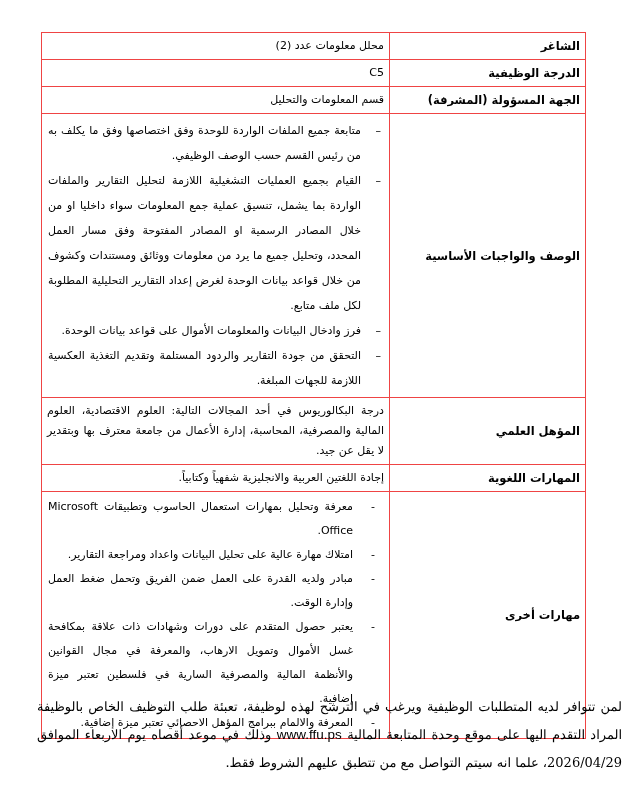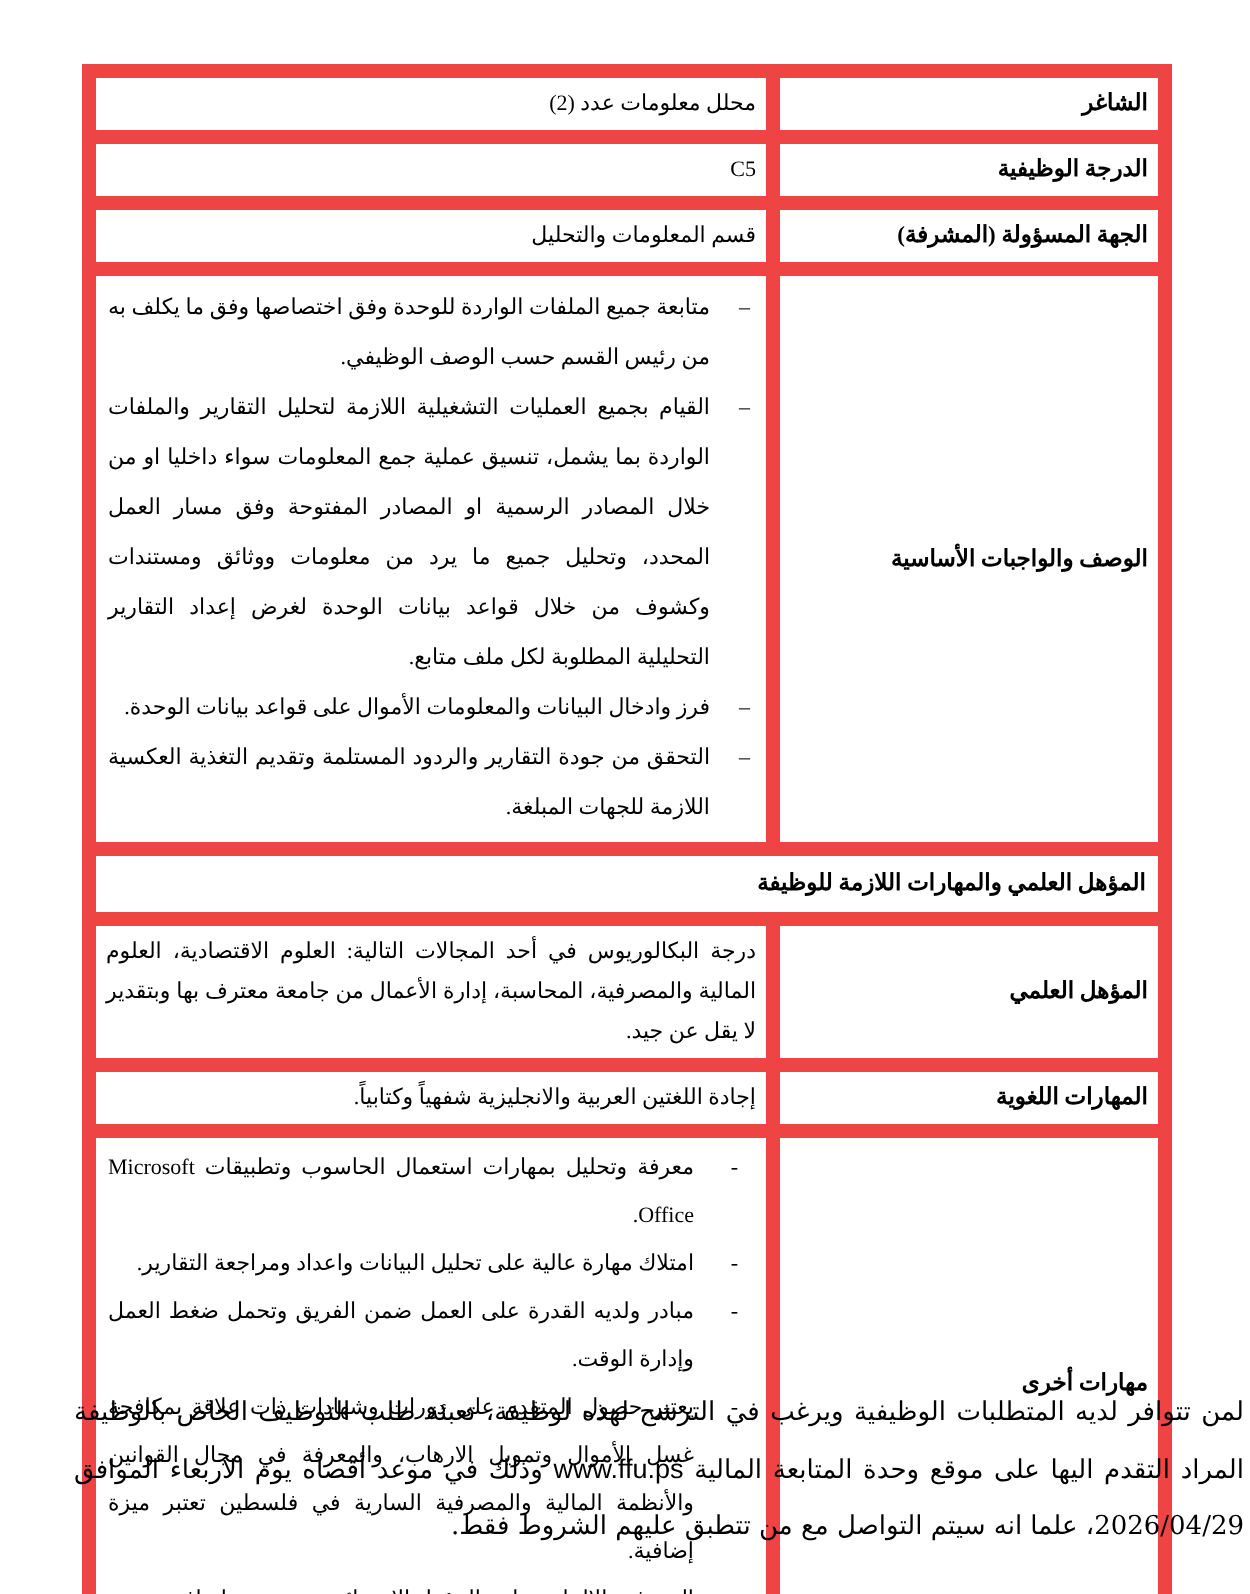--- a/index.html
+++ b/index.html
@@ -7,22 +7,22 @@
       width: 625px; height: 797px; position: relative; overflow: hidden;
       font-family: "DejaVu Sans", sans-serif; color: #000;
     }
     .page { position: absolute; left: 0; top: 0; width: 625px; height: 797px; }
     table.job {
       position: absolute; left: 41px; top: 32px; width: 545px;
       border-collapse: collapse; direction: rtl; table-layout: fixed;
       font-size: 11px;
     }
     table.job td {
-      border: 7px solid #ef4444; vertical-align: middle;
-      padding: 3px 5px; line-height: 20px; font-family: Liberation Serif, serif;
+      border: 1px solid #ef4444; vertical-align: middle;
+      padding: 3px 5px; line-height: 20px;
     }
     .lbl { font-weight: bold; font-size: 11.5px; }
     .val { font-size: 11px; }
     ul.dash {
       list-style: none; margin: 0; padding: 0;
     }
     ul.dash li {
       position: relative; padding-right: 22px; line-height: 25px;
       text-align: justify; font-size: 11px;
     }
@@ -68,23 +68,20 @@
       <td colspan="2" style="padding:4px 6px 4px 6px;">
         <ul class="dash">
           <li>متابعة جميع الملفات الواردة للوحدة وفق اختصاصها وفق ما يكلف به من رئيس القسم حسب الوصف الوظيفي.</li>
           <li>القيام بجميع العمليات التشغيلية اللازمة لتحليل التقارير والملفات الواردة بما يشمل، تنسيق عملية جمع المعلومات سواء داخليا او من خلال المصادر الرسمية او المصادر المفتوحة وفق مسار العمل المحدد، وتحليل جميع ما يرد من معلومات ووثائق ومستندات وكشوف من خلال قواعد بيانات الوحدة لغرض إعداد التقارير التحليلية المطلوبة لكل ملف متابع.</li>
           <li>فرز وادخال البيانات والمعلومات الأموال على قواعد بيانات الوحدة.</li>
           <li>التحقق من جودة التقارير والردود المستلمة وتقديم التغذية العكسية اللازمة للجهات المبلغة.</li>
         </ul>
       </td>
     </tr>
     <tr>
-      <td class="section" colspan="3">المؤهل العلمي والمهارات اللازمة للوظيفة</td>
-    </tr>
-    <tr>
       <td class="lbl" colspan="1" style="width: 74px;">المؤهل العلمي</td>
       <td class="qual-text" colspan="2">درجة البكالوريوس في أحد المجالات التالية: العلوم الاقتصادية، العلوم المالية والمصرفية، المحاسبة، إدارة الأعمال من جامعة معترف بها وبتقدير لا يقل عن جيد.</td>
     </tr>
     <tr>
       <td class="lbl" style="width: 74px;">المهارات اللغوية</td>
       <td class="val" colspan="2">إجادة اللغتين العربية والانجليزية شفهياً وكتابياً.</td>
     </tr>
     <tr>
       <td class="lbl" style="width: 74px;">مهارات أخرى</td>
       <td colspan="2" style="padding:3px 6px;">

